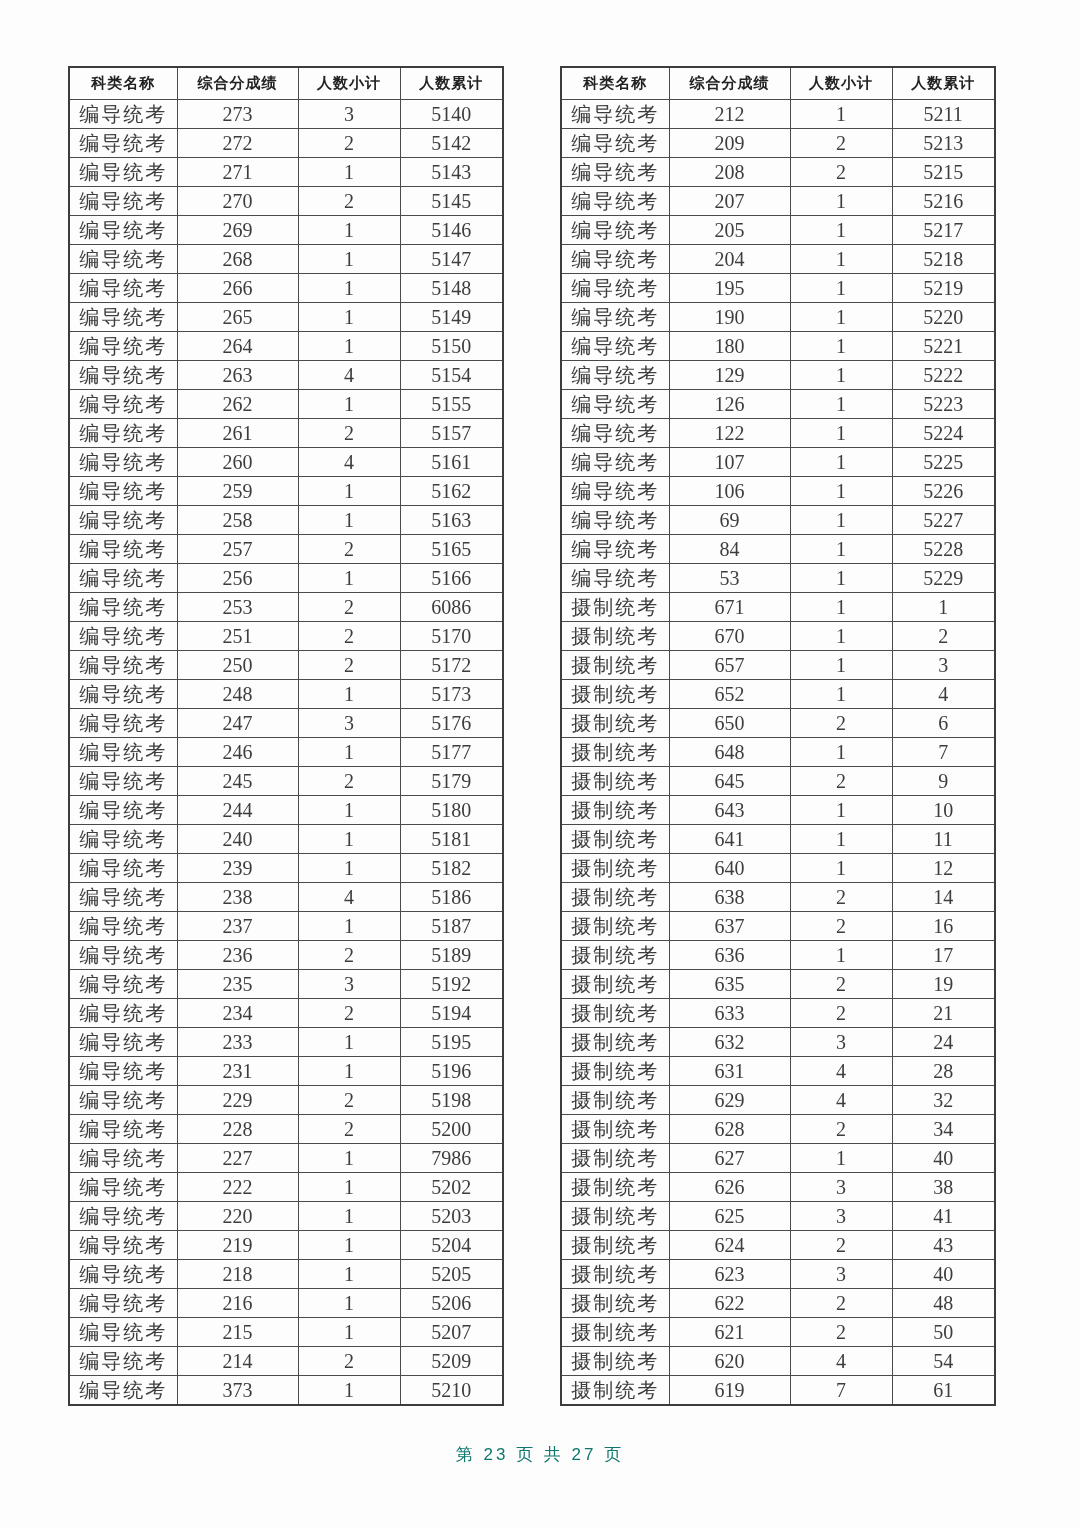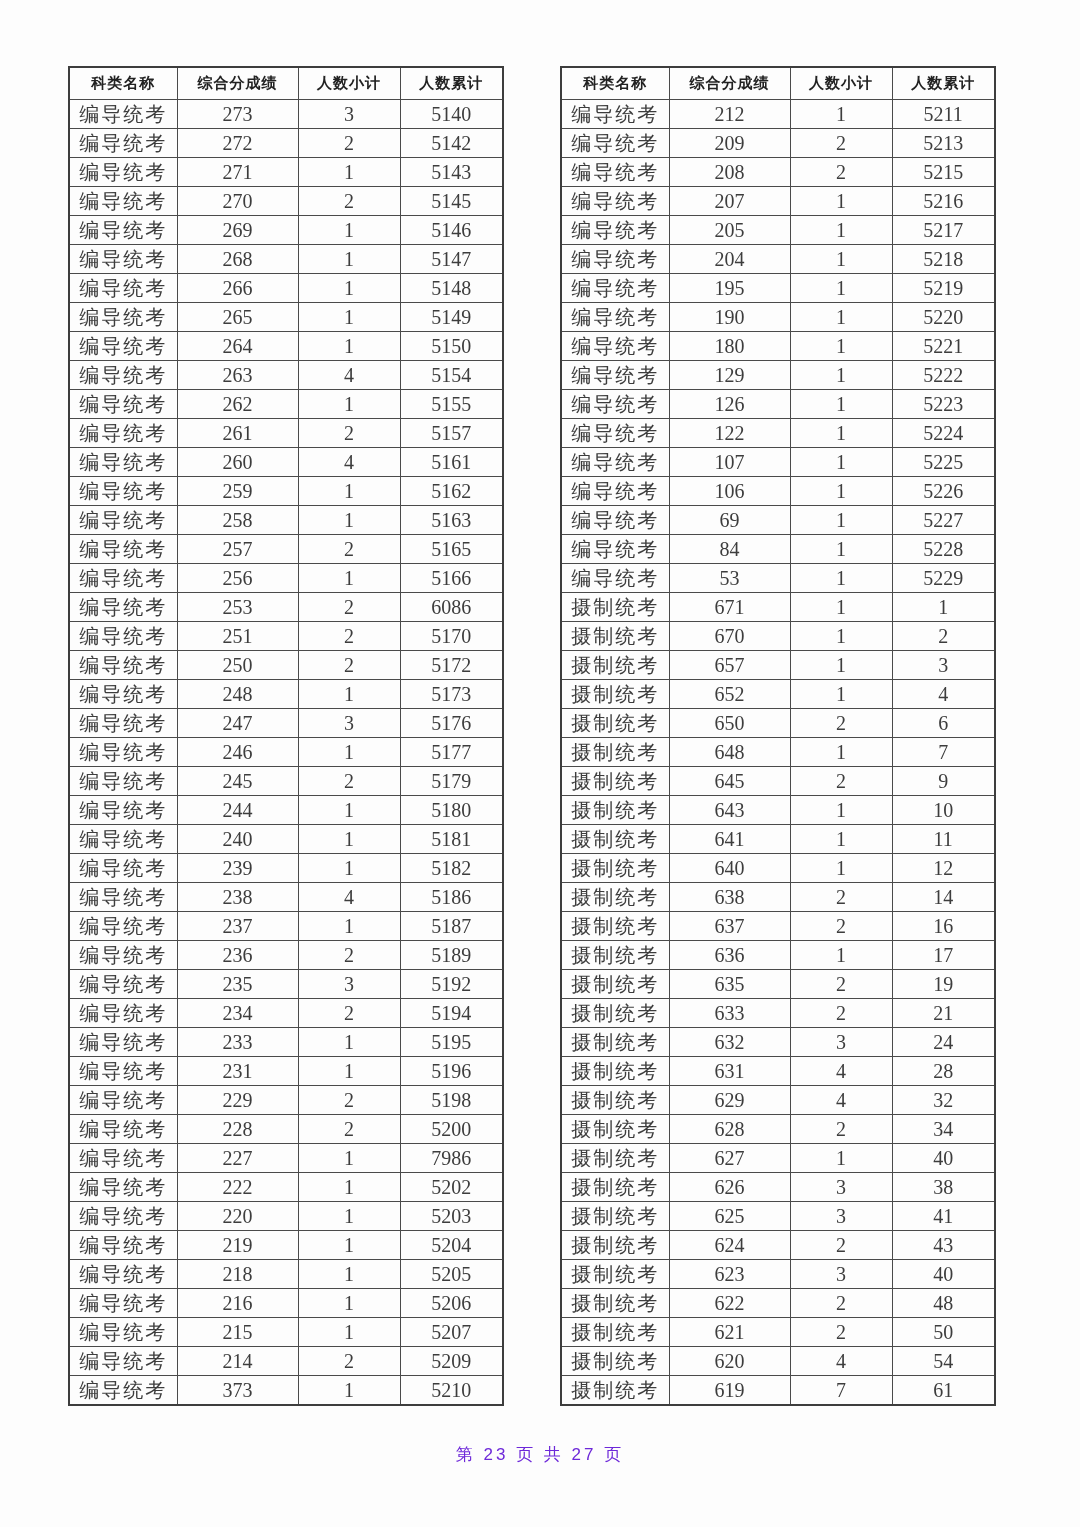--- a/index.html
+++ b/index.html
@@ -63,21 +63,21 @@
   table.score-table col.c2 { width: 121px; }
   table.score-table col.c3 { width: 102px; }
   table.score-table col.c4 { width: 103px; }
   .footer {
     position: absolute;
     top: 1443px;
     left: 0;
     width: 100%;
     text-align: center;
     font-size: 17px;
-    color: #6d28d9;
+    color: #0f766e;
     letter-spacing: 3px;
     font-family: "Liberation Sans", "DejaVu Sans", sans-serif;
   }
 </style>
 </head>
 <body>
 
 <div class="page">
 
   <div class="tables-wrap">

